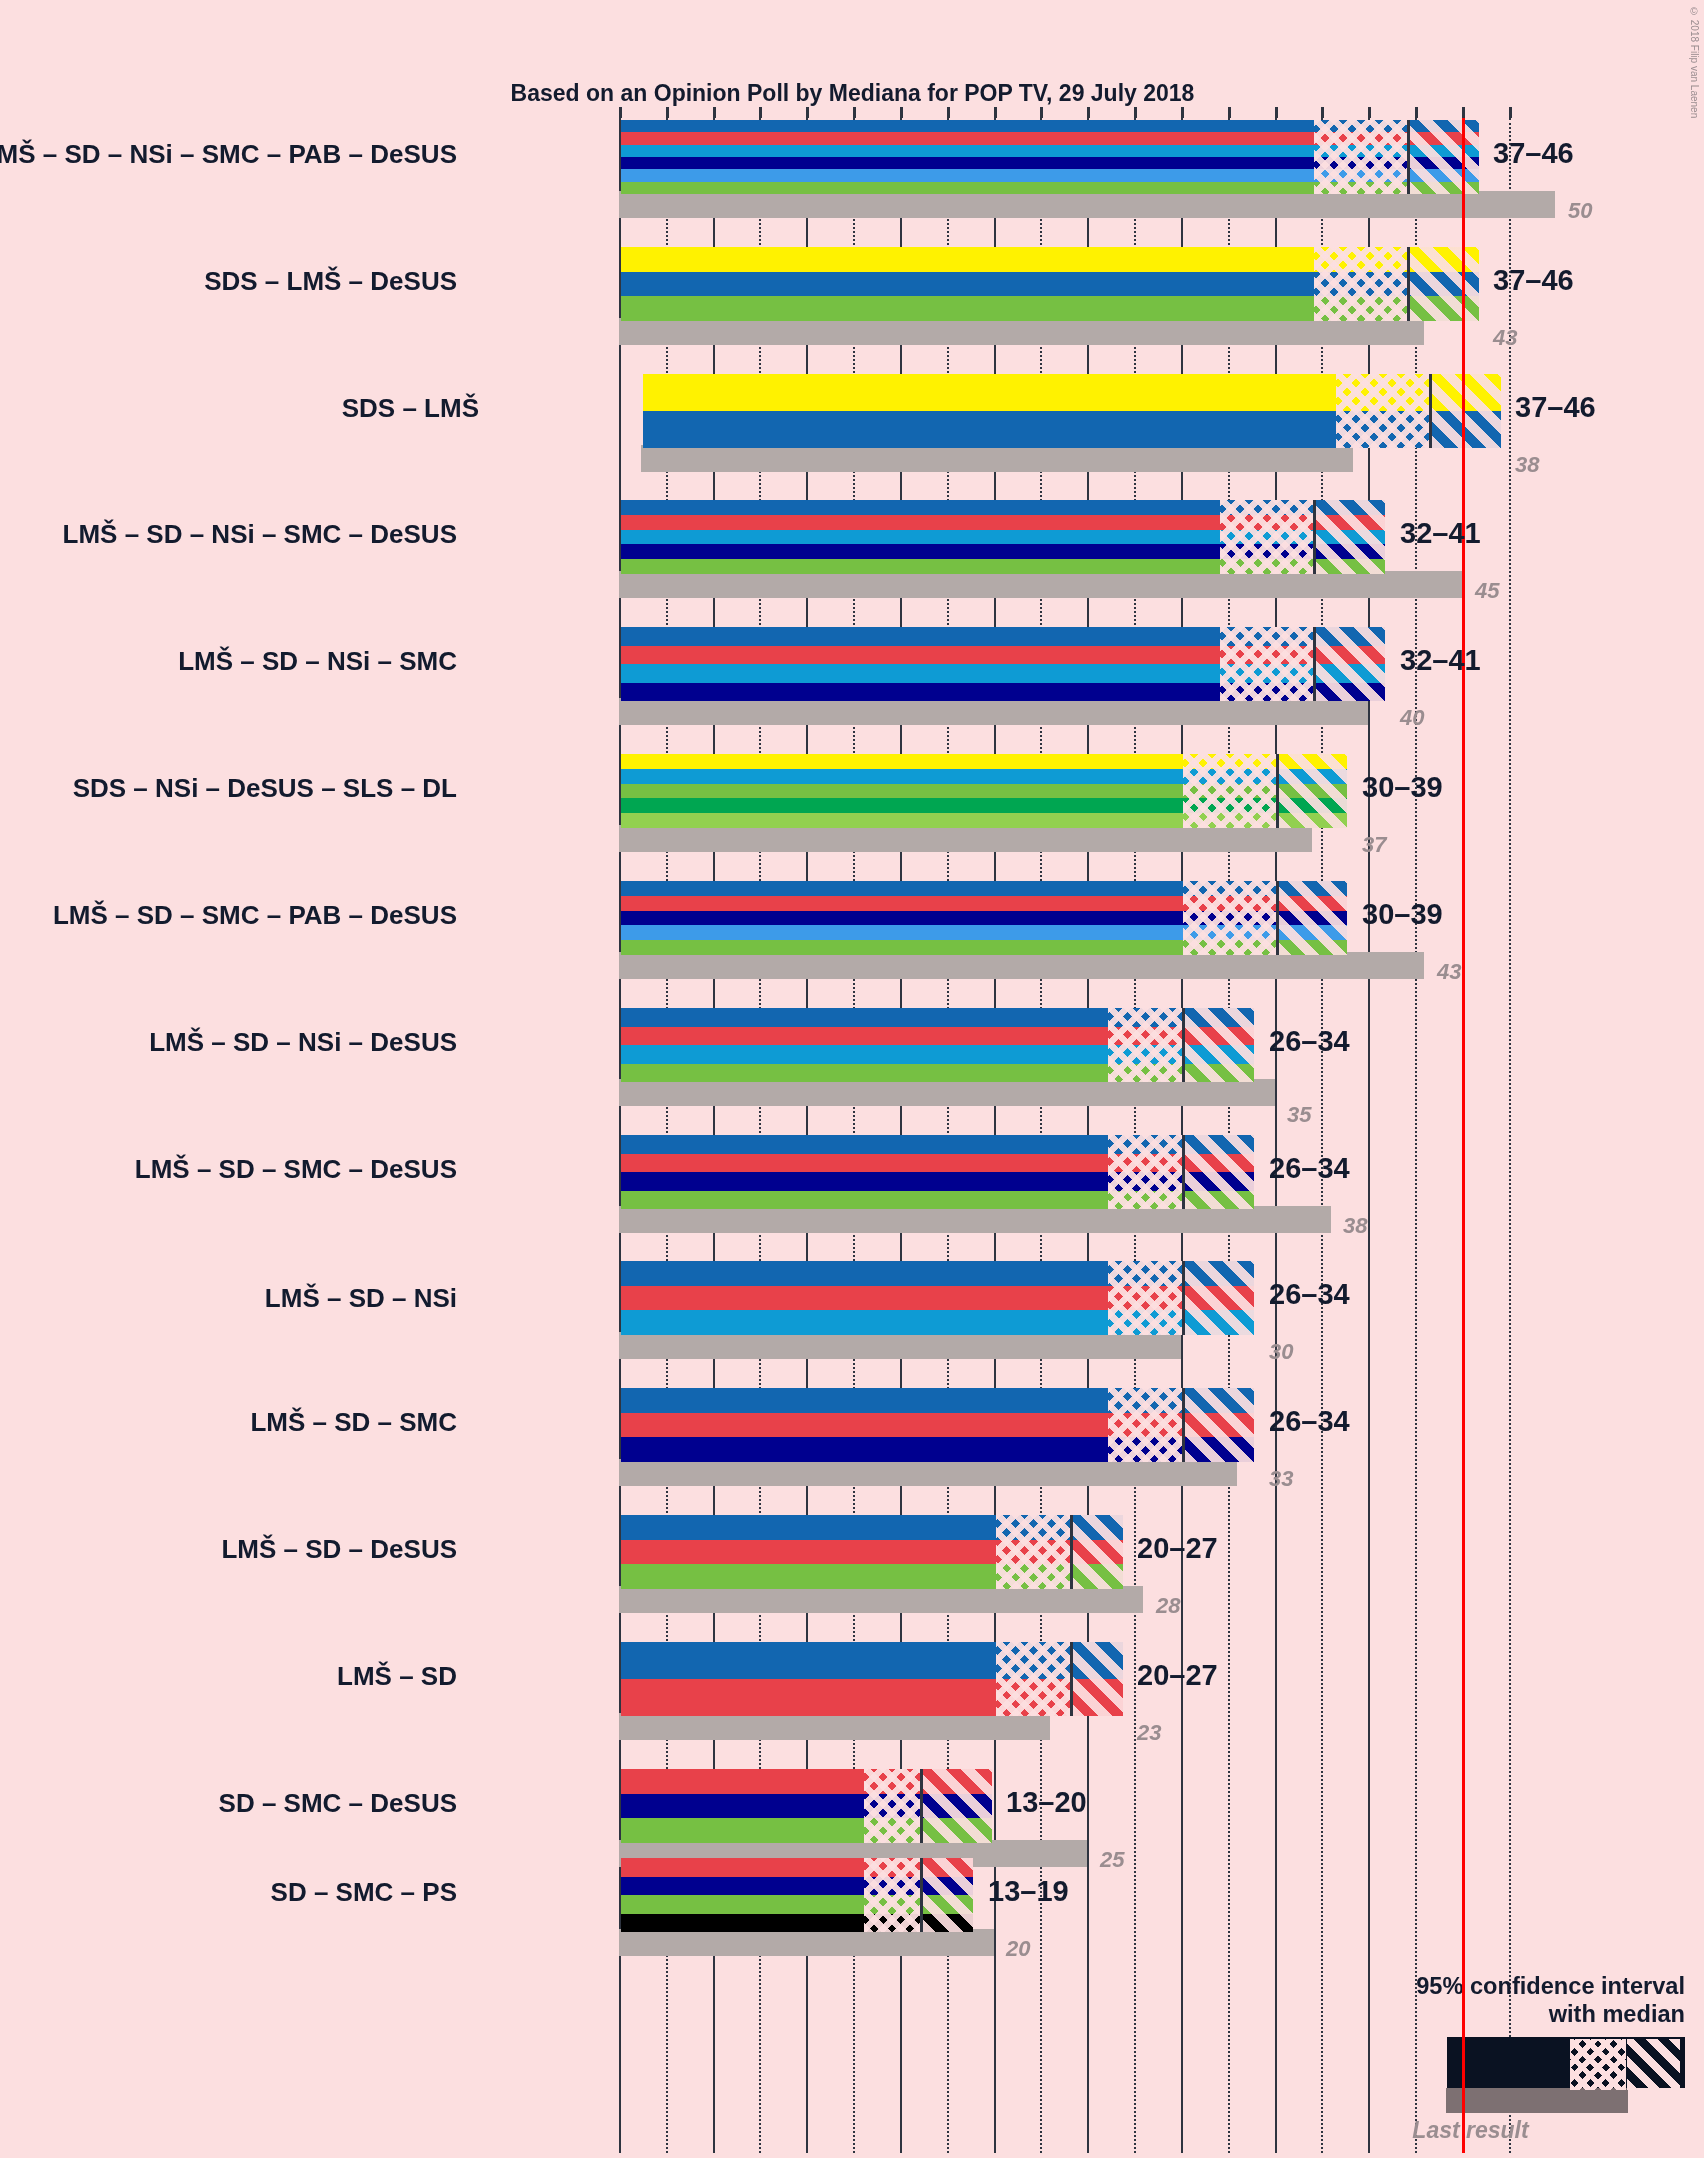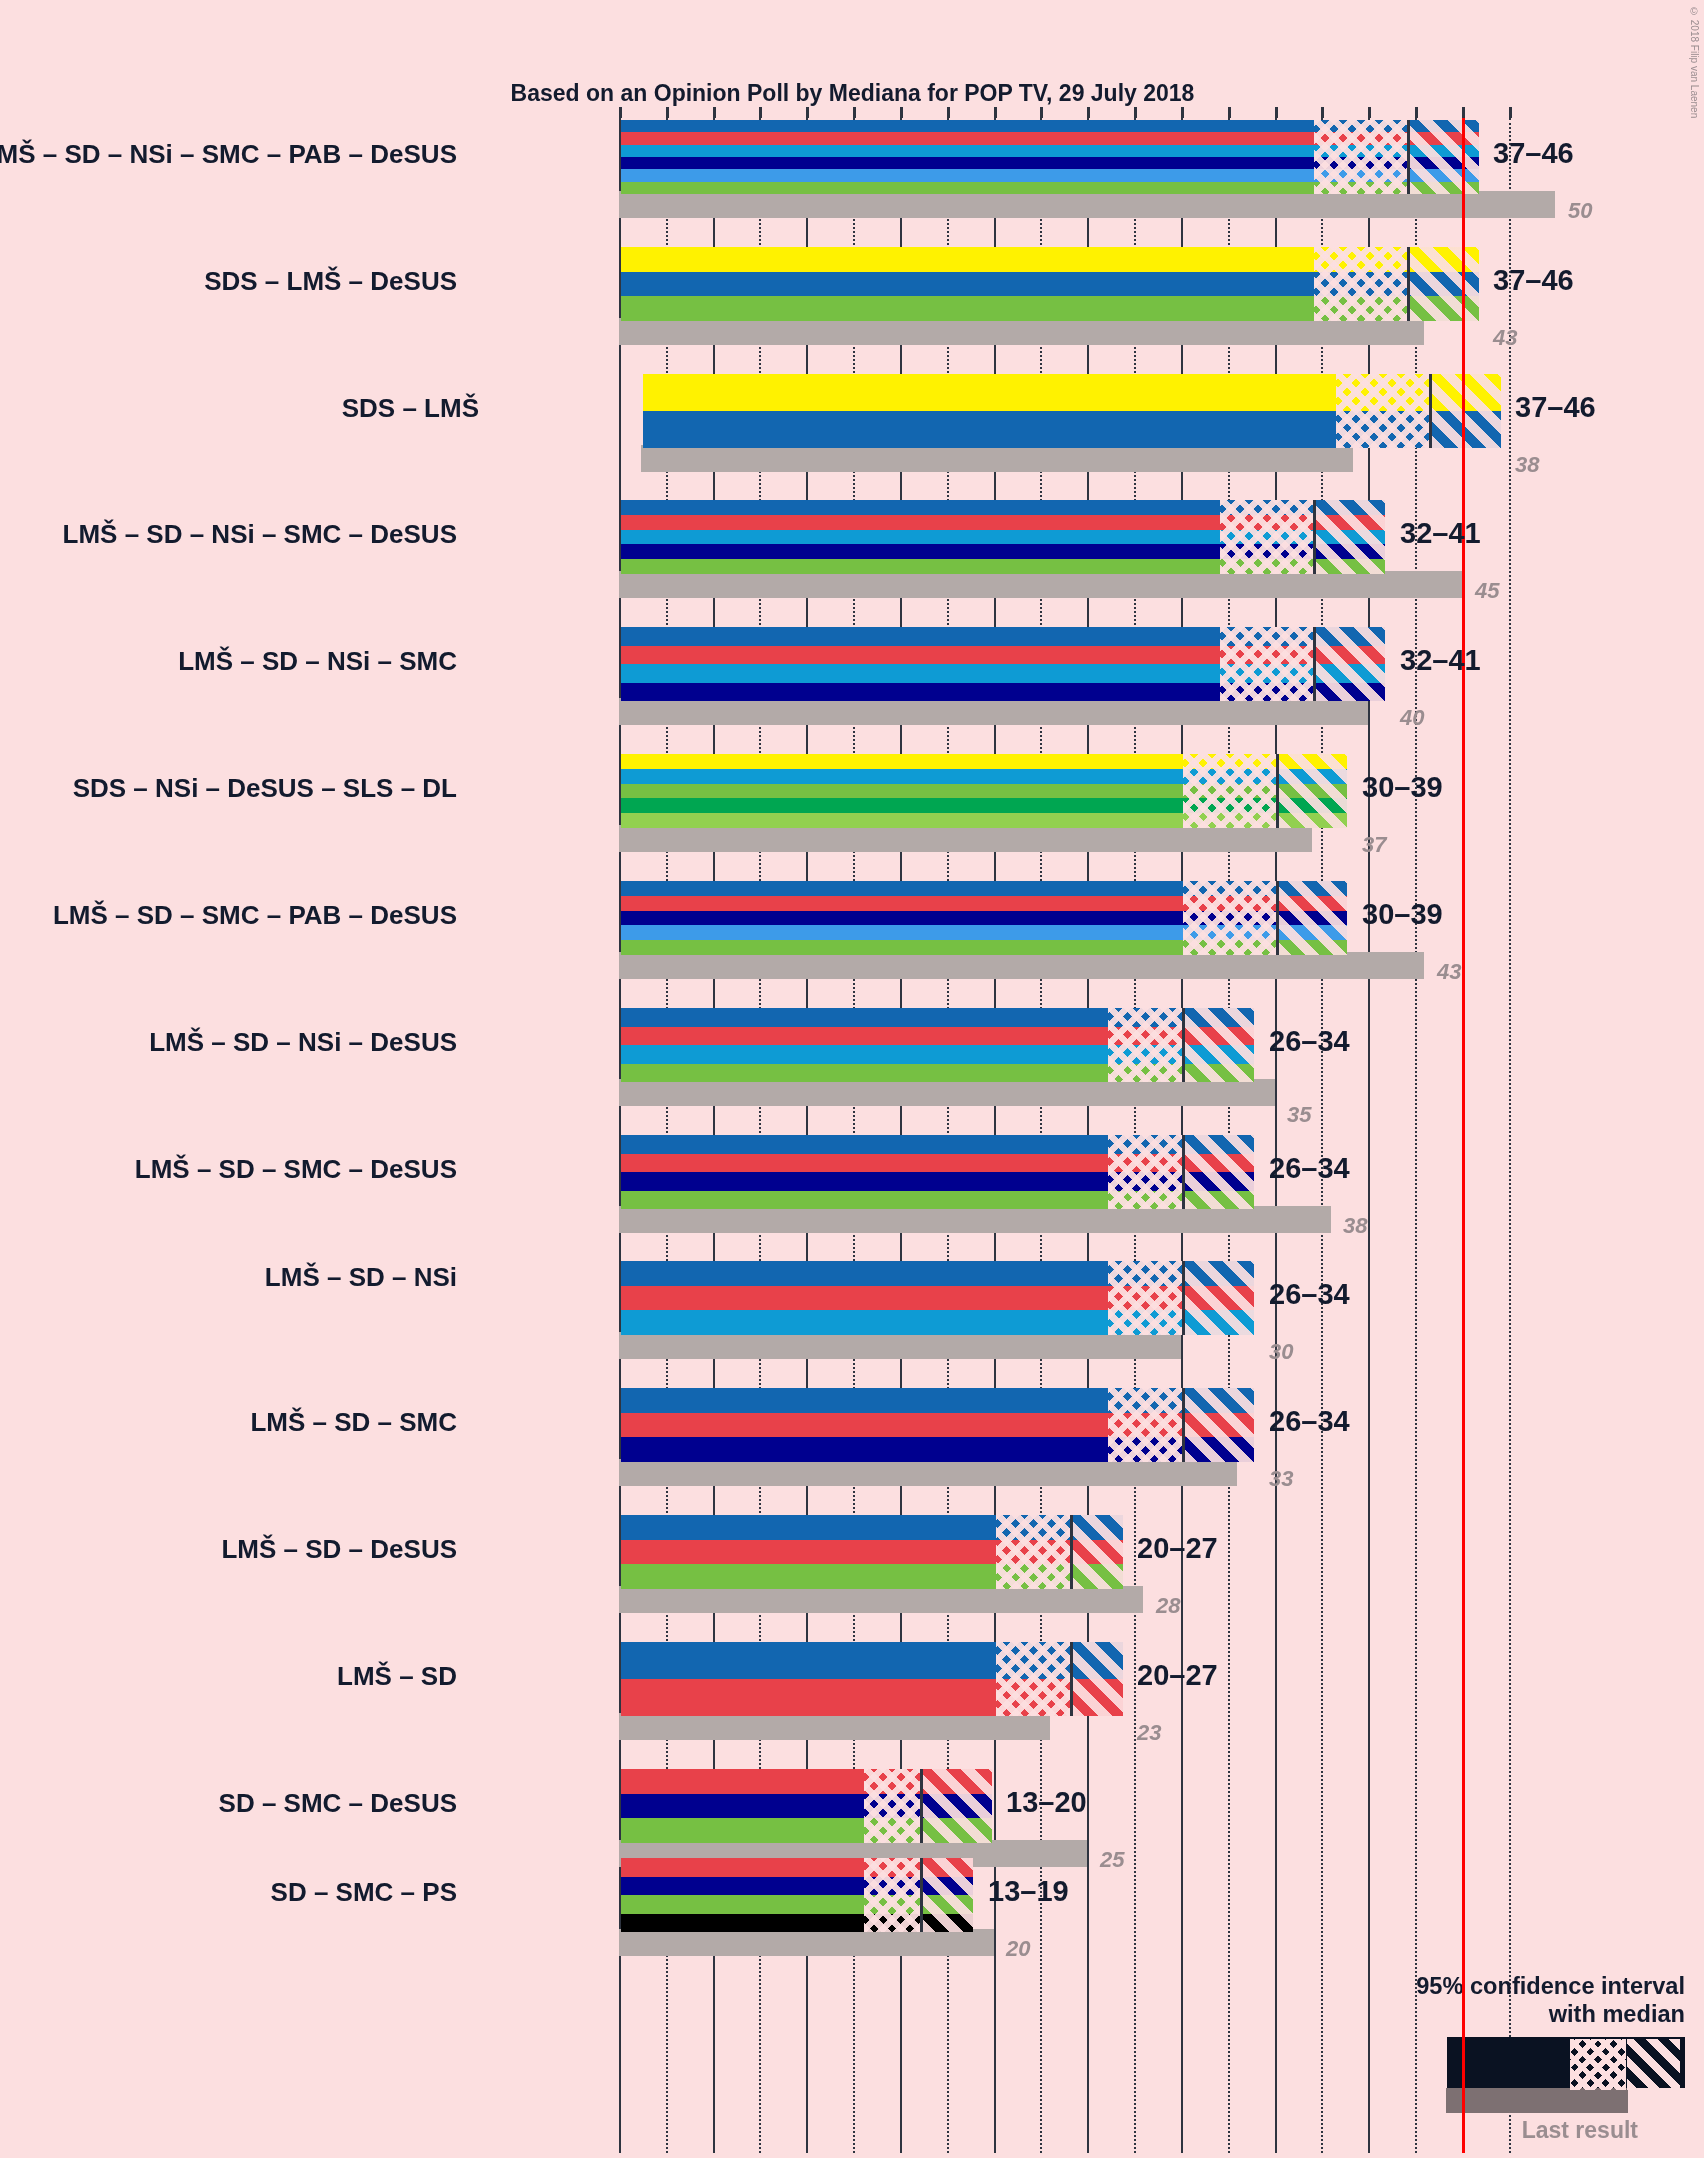--- a/index.html
+++ b/index.html
@@ -114,21 +114,21 @@
       repeating-linear-gradient(-45deg, #fcdfe0 0 5.5px, rgba(252,223,224,0) 5.5px 11px);
   }
   .legend-d {
     position:absolute; right:2.7px; top:0; width:53px; height:51px;
     background-image:repeating-linear-gradient(45deg, #fcdfe0 0 8.2px, rgba(252,223,224,0) 8.2px 16.4px);
   }
   .legend-last {
     position:absolute; right:57px; top:51px; width:182px; height:25.5px; background:#7d7072;
   }
   .legend-last-label {
-    text-align:right; font-size:23px; font-weight:bold;
+    text-align:center; font-size:23px; font-style:italic; font-weight:bold;
     color:#9a8d90; padding-right:47px; margin-top:1.8px;
   }
 </style>
 </head>
 <body>
 
 <div id="chart-root">
 
   <div class="subtitle">Based on an Opinion Poll by Mediana for POP TV, 29 July 2018</div>
   <div class="copyright">© 2018 Filip van Laenen</div>
@@ -313,21 +313,21 @@
             <div style="position: absolute; inset: 0px; backdrop-filter: blur(0px); pointer-events: none;"></div>
           </div>
           <div class="mask-low" style="left: 487px; width: 75px;"></div>
           <div class="mask-mid" style="left: 562px; width: 75px;"></div>
           <div class="median-tick" style="left: 561px;"></div>
         </div>
         <div class="value-label" style="left: 650px; top: 19px;">26–34</div>
         <div class="last-label" style="left: 724px; top: 80px;">38</div>
       </div>
       <div class="row" style="top: 1141px; height: 105px;">
-        <div class="row-label" style="top: 3px;">LMŠ – SD – NSi</div>
+        <div class="row-label" style="top: 24px;">LMŠ – SD – NSi</div>
         <div class="last-result" style="top: 73px; height: 27px; width: 562px;"></div>
         <div class="ci-bar" style="width: 637px; height: 78px; z-index: 2; box-shadow: rgba(0, 0, 0, 0) 0px 0px 0px 2.7px inset;">
           <div class="stack">
             <div class="band" style="background: rgb(18, 102, 176);"></div>
             <div class="band" style="background: rgb(232, 65, 74);"></div>
             <div class="band" style="background: rgb(14, 155, 212);"></div>
             <div style="position: absolute; inset: 0px; backdrop-filter: blur(0px); pointer-events: none;"></div>
           </div>
           <div class="mask-low" style="left: 487px; width: 75px;"></div>
           <div class="mask-mid" style="left: 562px; width: 75px;"></div>

